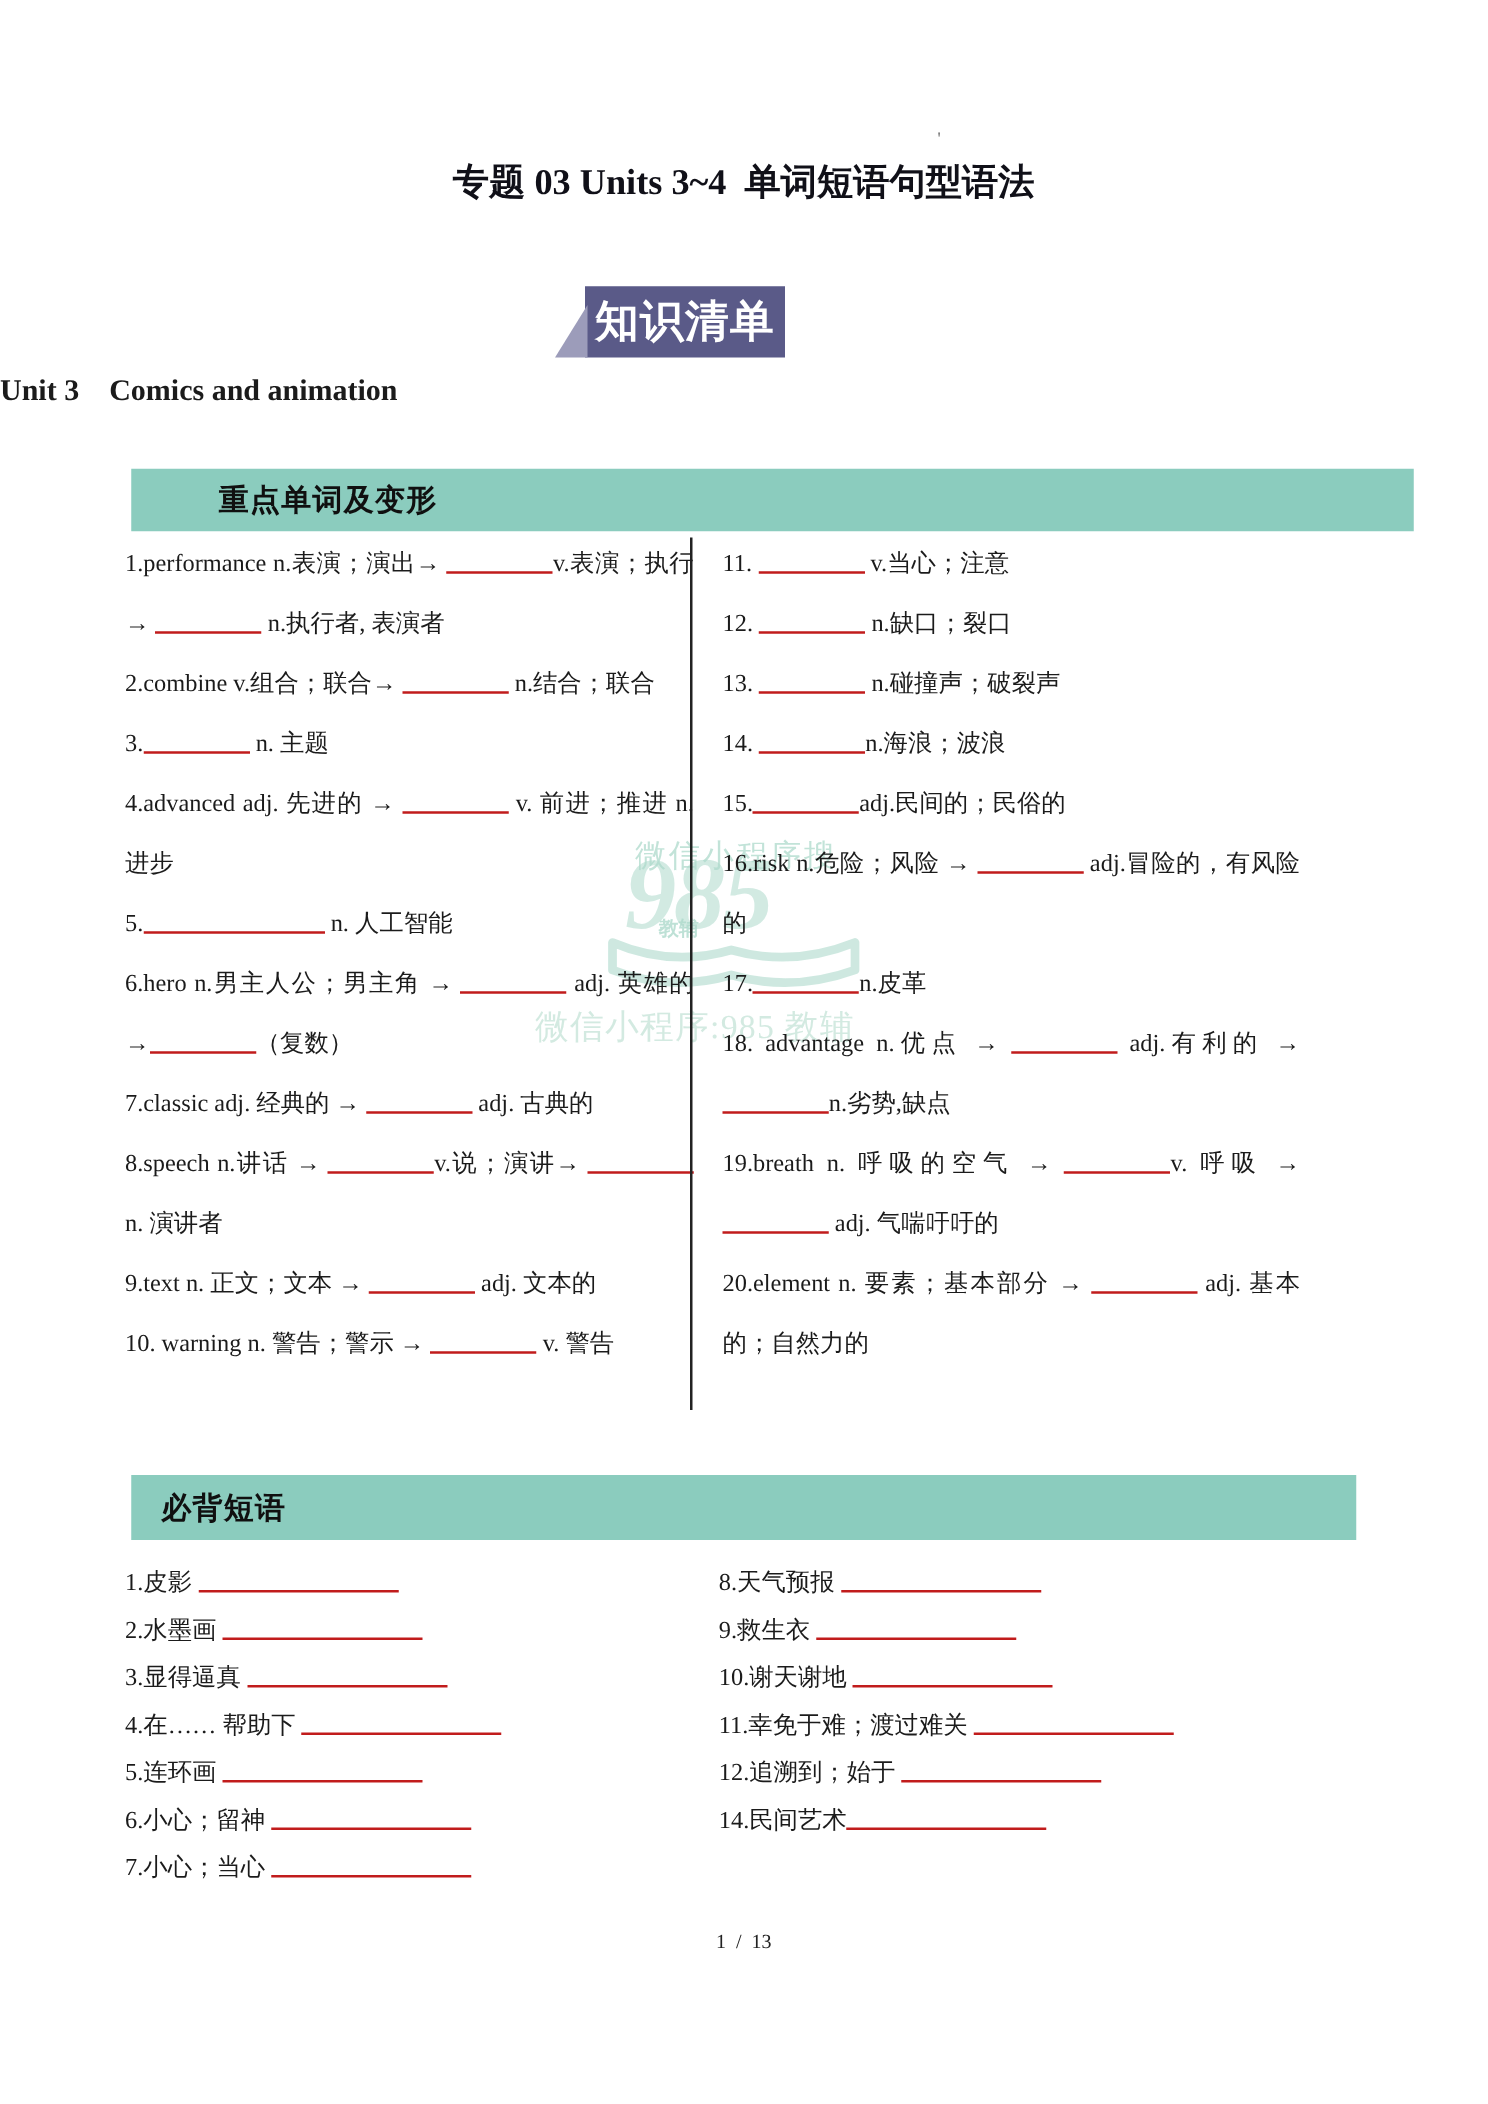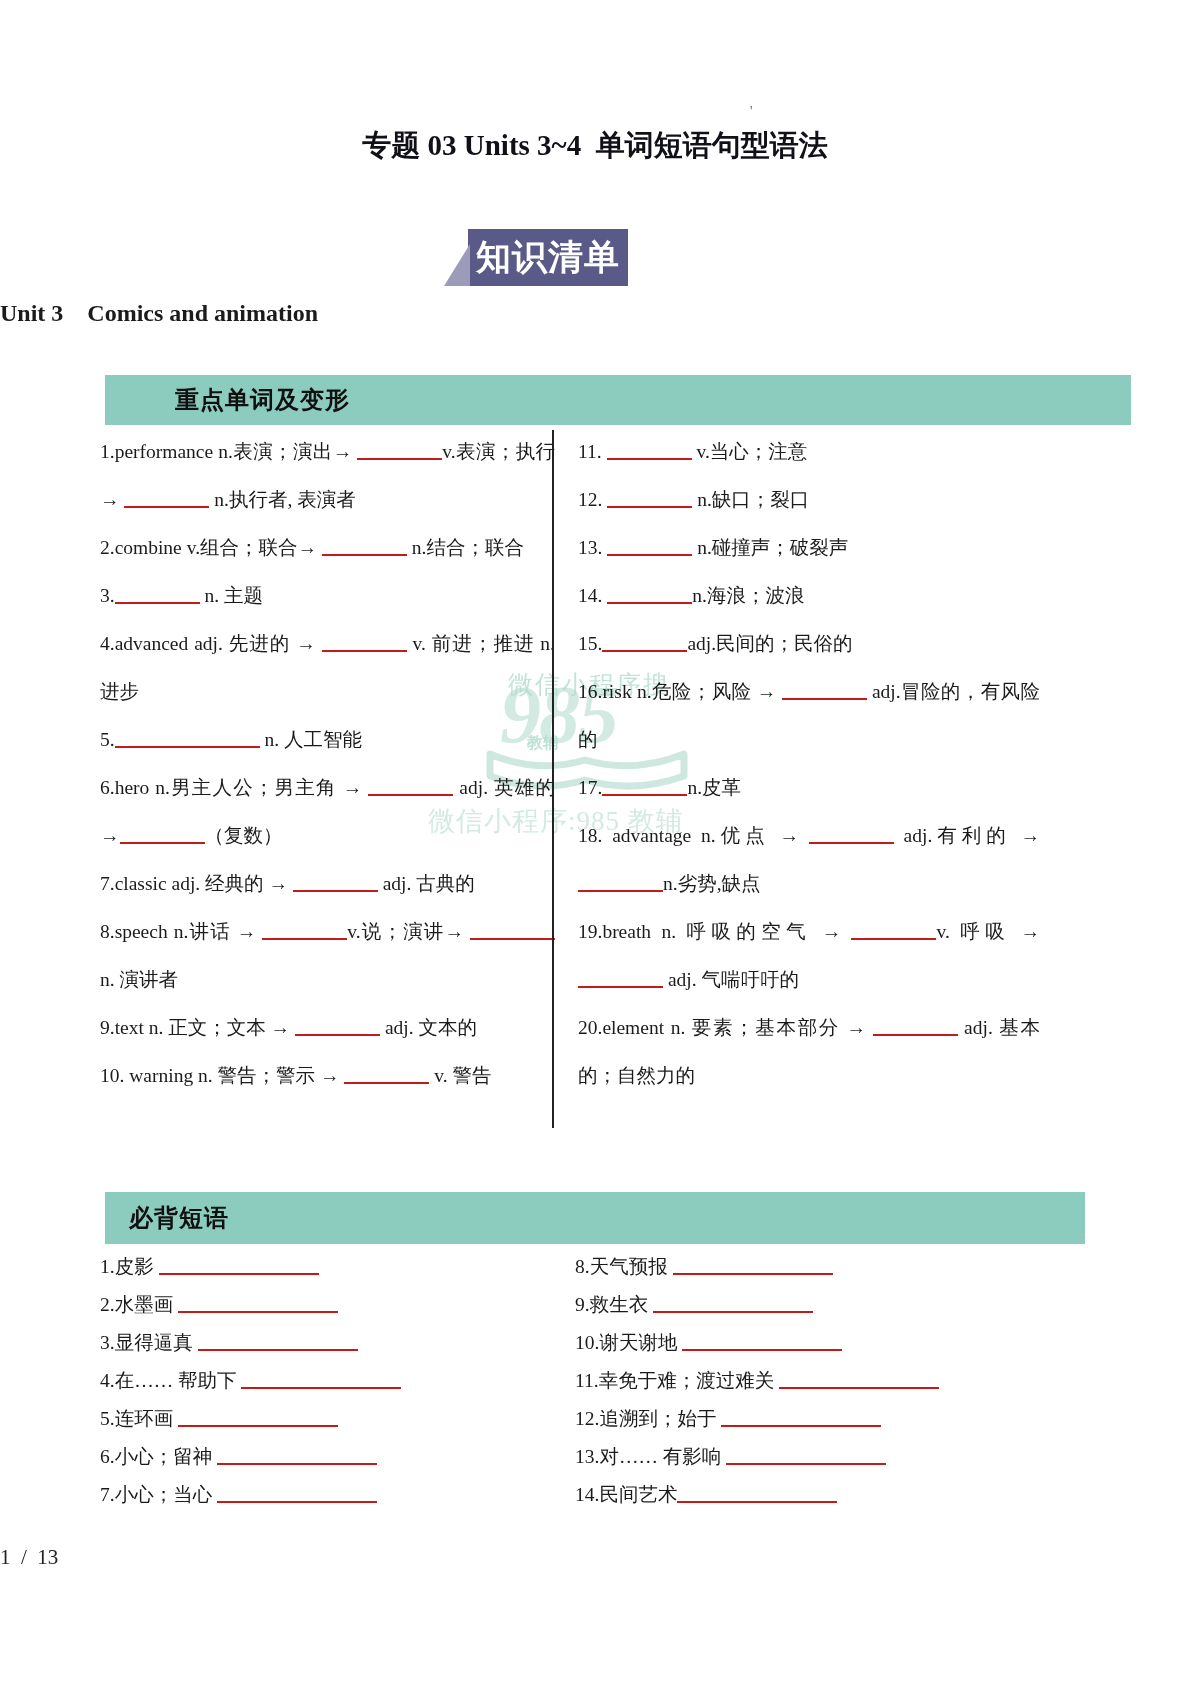--- a/index.html
+++ b/index.html
@@ -45,39 +45,39 @@
     font-size:24px;font-weight:bold;white-space:pre;z-index:2;
   }
   
   .bar{
     position:absolute;left:105px;width:980px;background:var(--teal);z-index:2;
     display:flex;align-items:center;
     font-family:"Liberation Sans","DejaVu Sans",sans-serif;
   }
   .bar .bar-label{font-size:24px;font-weight:bold;color:#101010;padding-left:24px;letter-spacing:1px;}
   #bar-words{top:375px;height:50px;padding-left:46px;}
-  #bar-phrases{top:1180px;height:52px;margin-top:12px;}
+  #bar-phrases{top:1180px;height:52px;}
   
   .col{position:absolute;z-index:1;font-size:19.5px;line-height:48px;}
   #words-left{left:100px;top:428px;width:455px;}
   #words-right{left:578px;top:428px;width:462px;}
   .word-item{text-align:justify;}
   .divider{position:absolute;left:552px;top:430px;height:698px;border-left:2px solid #222;z-index:1;}
   
   #phrases-left{left:100px;top:1248px;width:470px;line-height:38px;}
   #phrases-right{left:575px;top:1248px;width:515px;line-height:38px;}
   
   .blank{
     display:inline-block;height:13px;border-bottom:2.5px solid var(--red);
     transform:translateY(2px);
   }
   
   .footer{
-    position:absolute;left:0;top:1545px;width:100%;text-align:left;
-    font-size:21px;color:#222;z-index:2;white-space:pre;
+    position:absolute;left:0;top:1545px;width:100%;text-align:center;
+    font-size:16px;color:#222;z-index:2;white-space:pre;
   }
 </style>
 </head>
 <body>
 
 <div id="page">
 
   <div class="wm wm-line1">微信小程序搜</div>
   <div class="wm wm-brand">985</div>
   <div class="wm wm-sub">教辅</div>
@@ -136,19 +136,18 @@
       <div class="phrase-item"><span>5.连环画  </span><span class="blank" style="width: 160px;"></span></div>
       <div class="phrase-item"><span>6.小心；留神  </span><span class="blank" style="width: 160px;"></span></div>
       <div class="phrase-item"><span>7.小心；当心  </span><span class="blank" style="width: 160px;"></span></div>
     </div>
   <div class="col" id="phrases-right">
       <div class="phrase-item"><span>8.天气预报  </span><span class="blank" style="width: 160px;"></span></div>
       <div class="phrase-item"><span>9.救生衣  </span><span class="blank" style="width: 160px;"></span></div>
       <div class="phrase-item"><span>10.谢天谢地  </span><span class="blank" style="width: 160px;"></span></div>
       <div class="phrase-item"><span>11.幸免于难；渡过难关  </span><span class="blank" style="width: 160px;"></span></div>
       <div class="phrase-item"><span>12.追溯到；始于  </span><span class="blank" style="width: 160px;"></span></div>
-      <div class="phrase-item"><span>13.对……  有影响  </span><span class="blank" style="width: 160px;"></span></div>
       <div class="phrase-item"><span>14.民间艺术</span><span class="blank" style="width: 160px;"></span></div>
     </div>
 
   <div class="footer">1  /  13</div>
 
 </div>
 
 </body></html>

